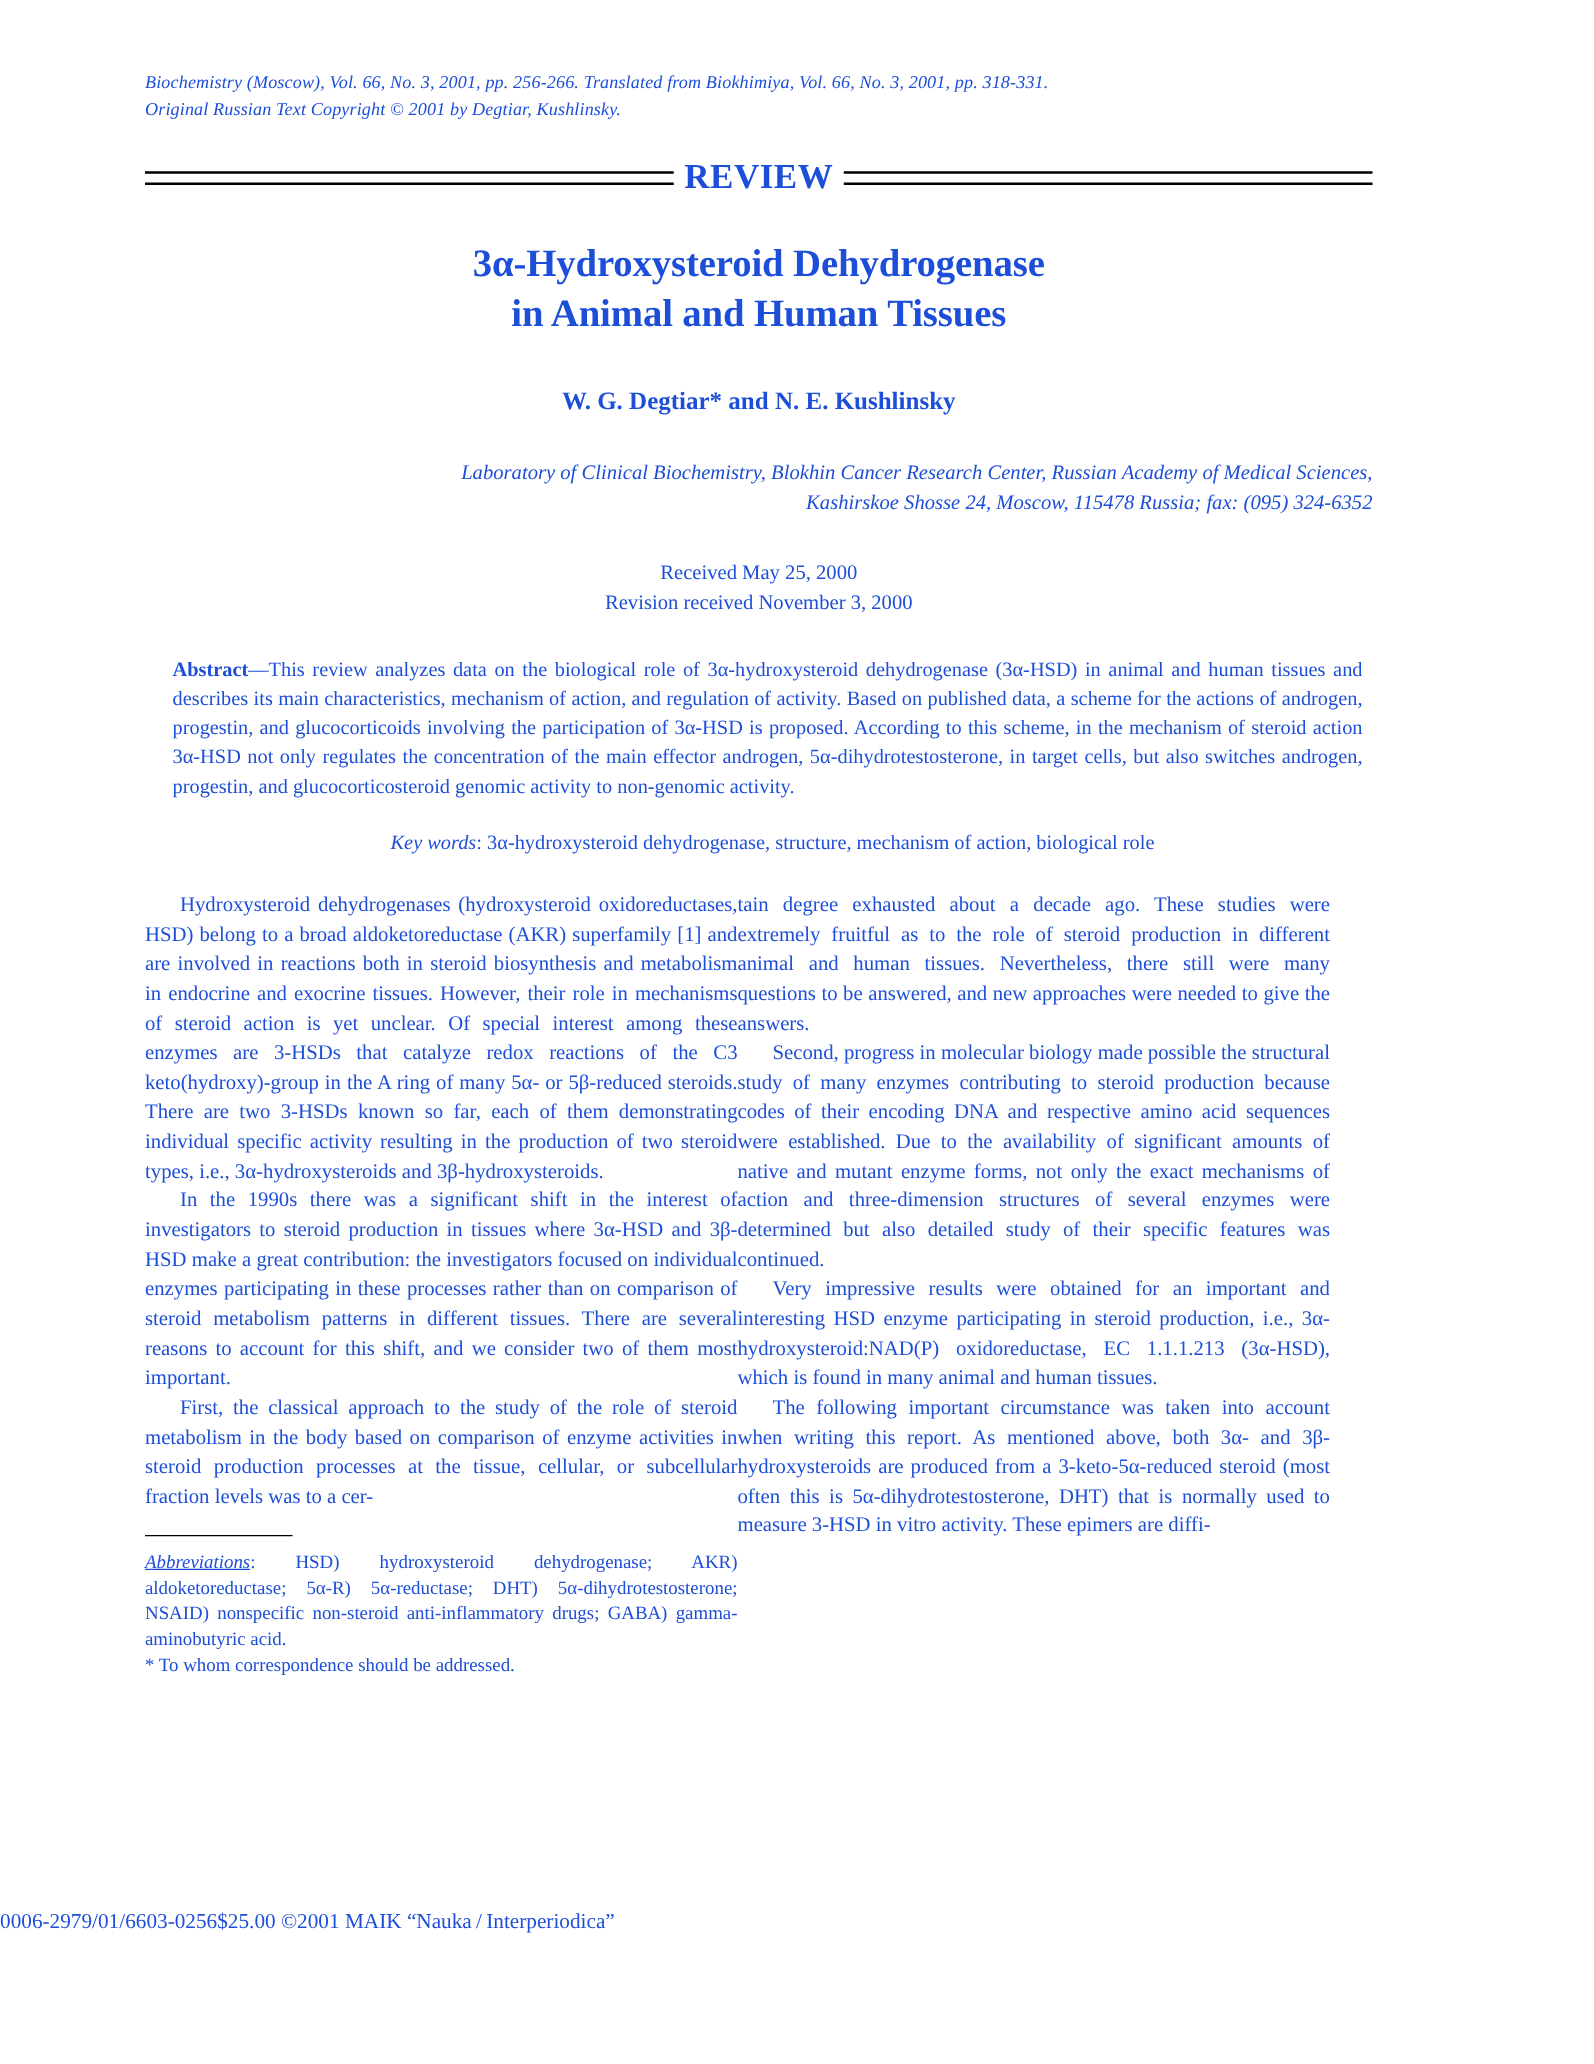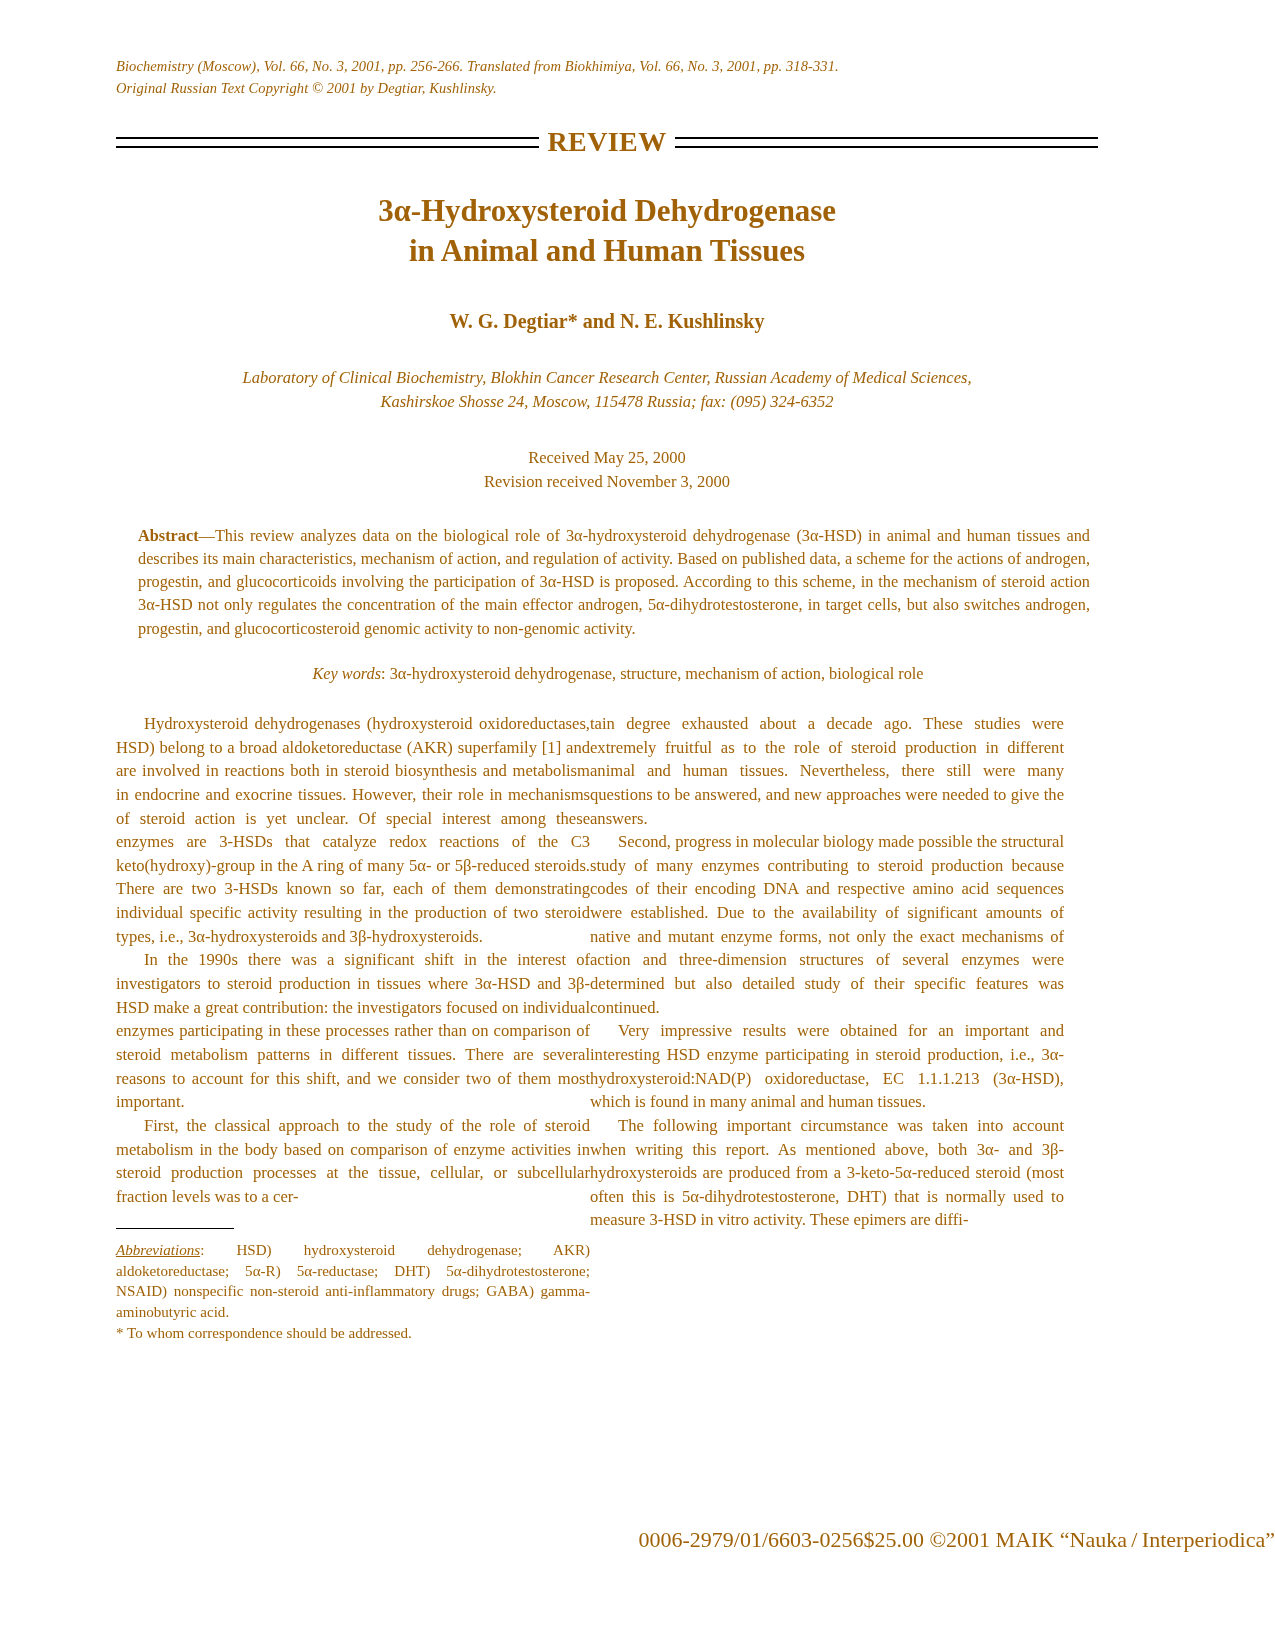--- a/index.html
+++ b/index.html
@@ -7,21 +7,21 @@
     padding: 0;
     background: #ffffff;
   }
   .page {
     position: relative;
     width: 1275px;
     height: 1651px;
     margin: 0 auto;
     background: #ffffff;
     font-family: "Liberation Serif", "DejaVu Serif", serif;
-    color: #a16207;
+    color: #1d4ed8;
     box-sizing: border-box;
     overflow: hidden;
   }
 
   .content {
     position: absolute;
     left: 116px;
     top: 0;
     width: 982px;
   }
@@ -70,21 +70,21 @@
     letter-spacing: -0.1px;
   }
   .authors {
     margin-top: 40px;
     text-align: center;
     font-size: 20px;
     font-weight: bold;
   }
   .affiliation {
     margin-top: 33px;
-    text-align: center;
+    text-align: right;
     font-style: italic;
     font-size: 16.5px;
     line-height: 1.45;
   }
   .received {
     margin-top: 32px;
     text-align: center;
     font-size: 16.5px;
     line-height: 1.45;
   }
@@ -147,22 +147,22 @@
   }
   .footnote p { margin: 0; text-indent: 0; }
   .footnote i { font-style: italic; text-decoration: underline; }
 
   
   .page-footer {
     position: absolute;
     left: 0;
     top: 1527px;
     width: 1275px;
-    text-align: right;
-    font-size: 22px;
+    text-align: left;
+    font-size: 17px;
   }
 </style>
 </head>
 <body>
 
 <div class="page">
 
   <div class="content">
 
     <div class="journal-ref">

